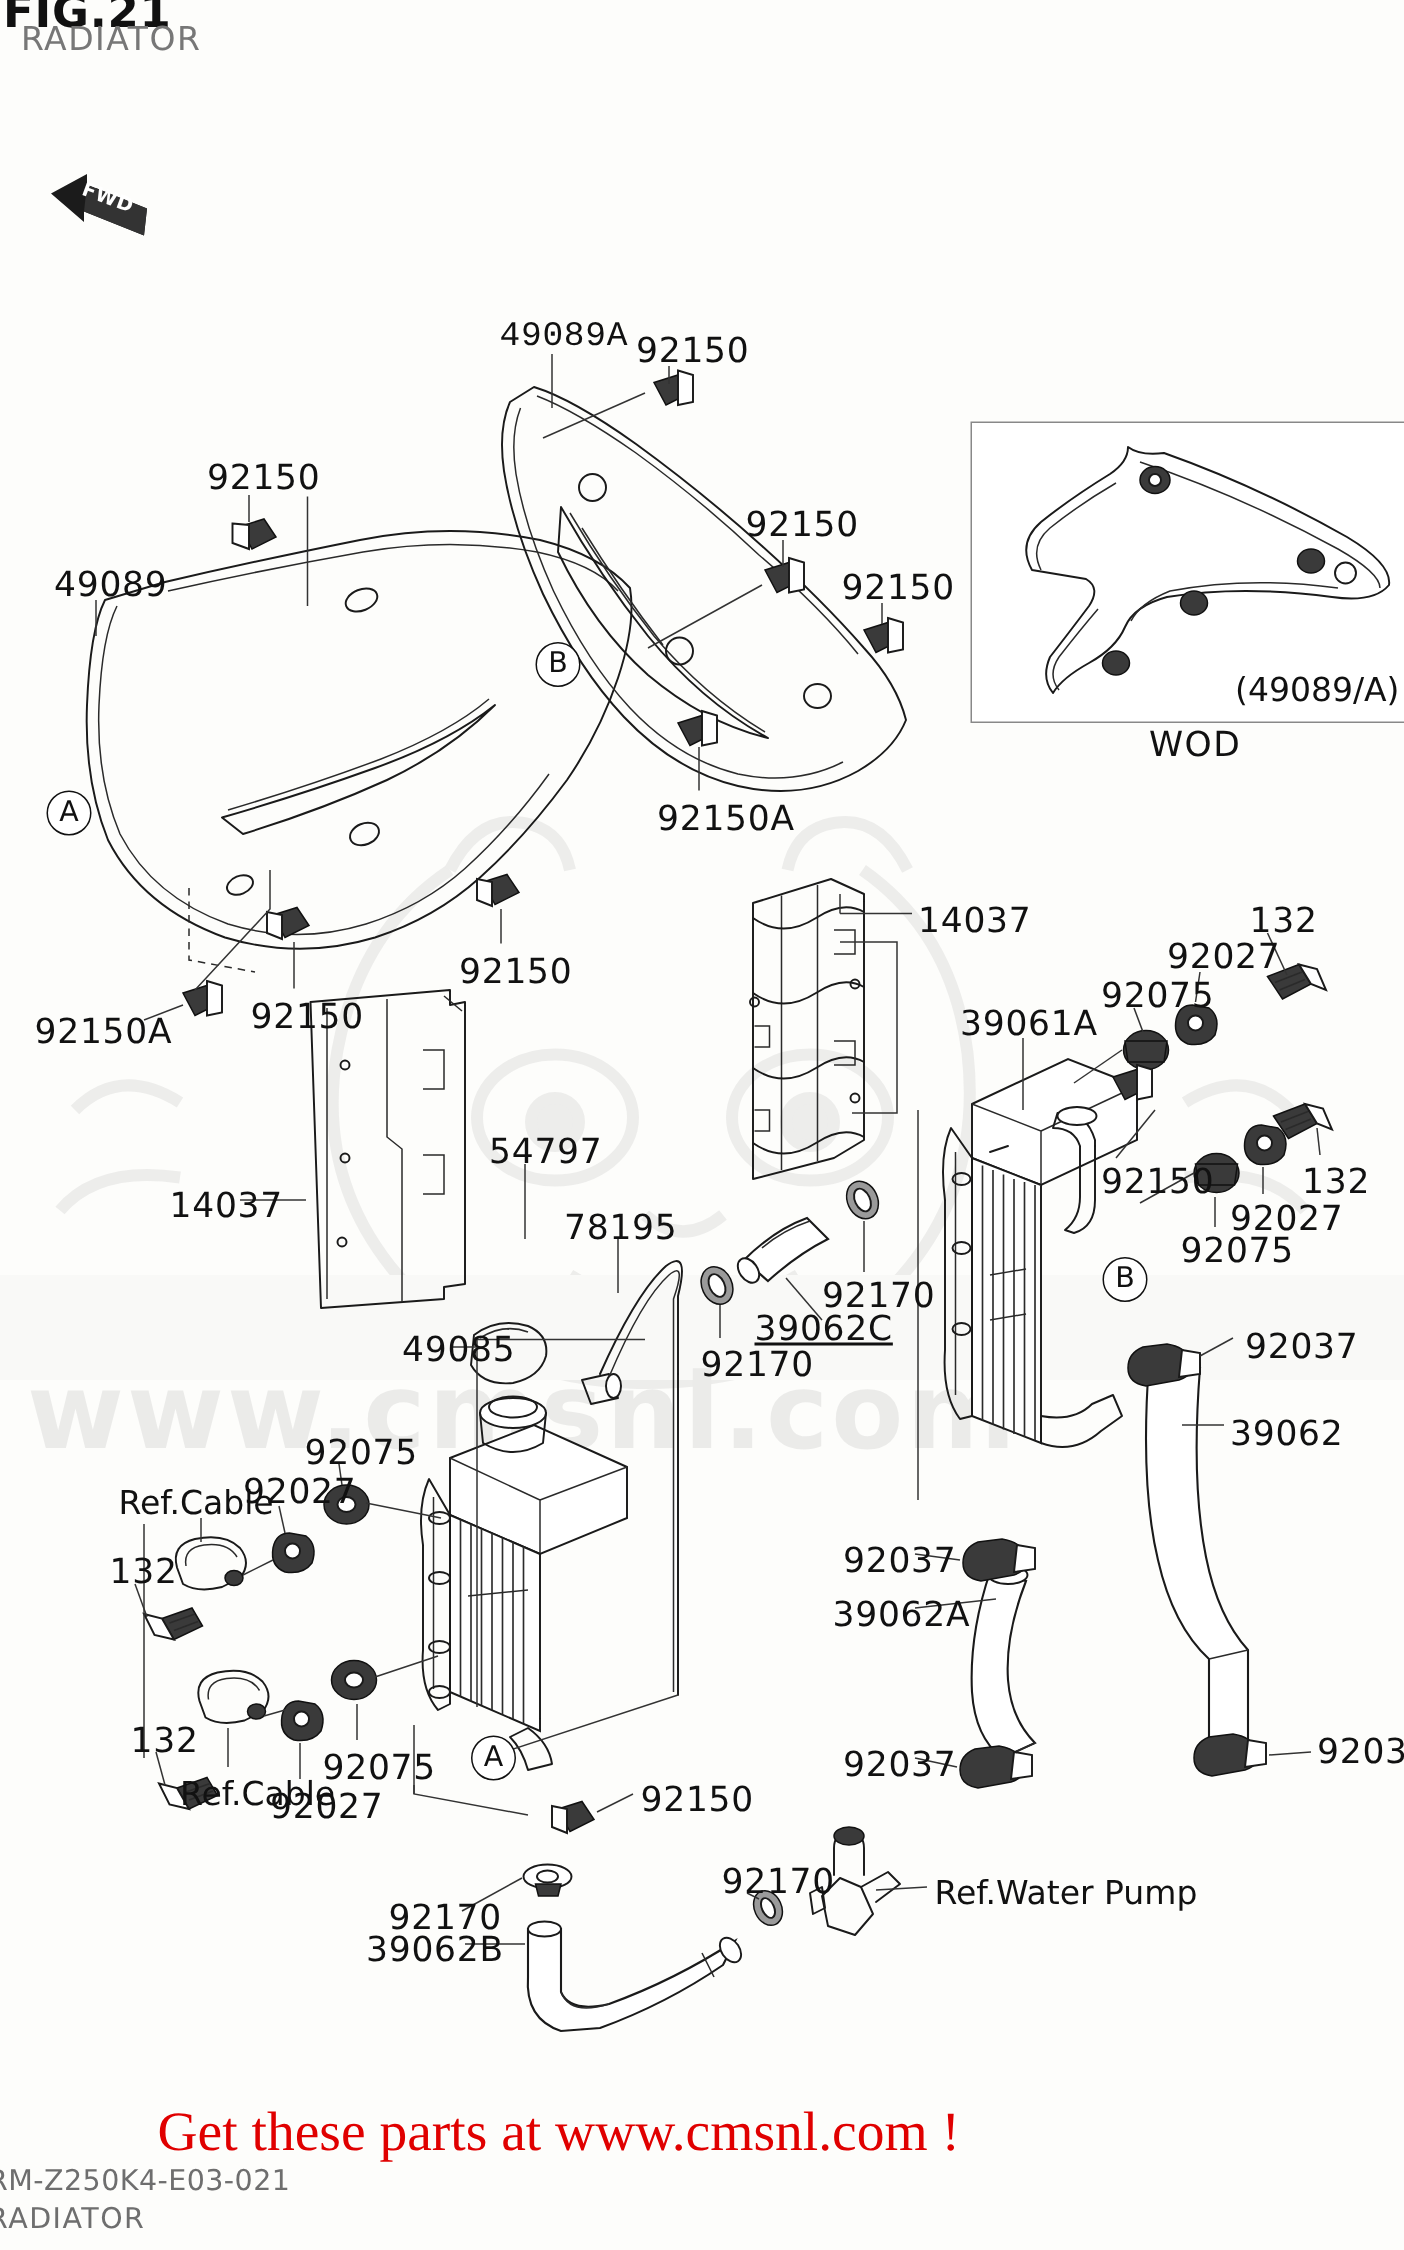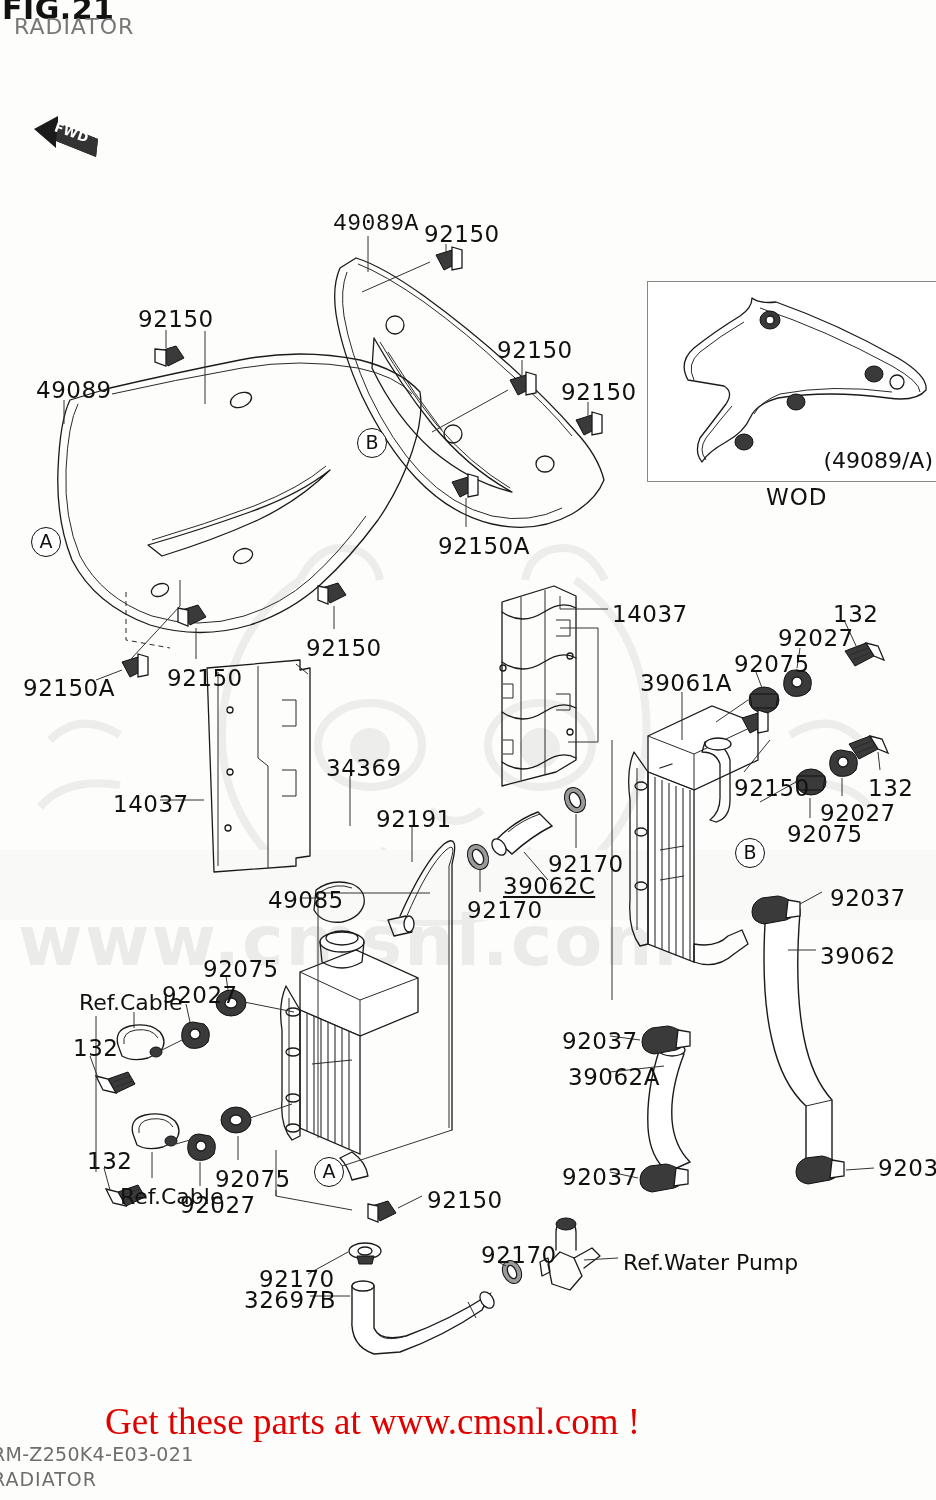--- a/index.html
+++ b/index.html
@@ -592,46 +592,46 @@
       <div class="lbl" style="left: 438px; top: 533px;">92150A</div>
       <div class="lbl" style="left: 306px; top: 635px;">92150</div>
       <div class="lbl" style="left: 167px; top: 665px;">92150</div>
       <div class="lbl" style="left: 23px; top: 675px;">92150A</div>
       <div class="lbl" style="left: 612px; top: 601px;">14037</div>
       <div class="lbl" style="left: 833px; top: 601px;">132</div>
       <div class="lbl" style="left: 778px; top: 625px;">92027</div>
       <div class="lbl" style="left: 734px; top: 651px;">92075</div>
       <div class="lbl" style="left: 640px; top: 670px;">39061A</div>
       <div class="lbl" style="left: 113px; top: 791px;">14037</div>
-      <div class="lbl" style="left: 326px; top: 755px;">34369</div>
+      <div class="lbl" style="left: 326px; top: 755px;">54797</div>
       <div class="lbl" style="left: 734px; top: 775px;">92150</div>
       <div class="lbl" style="left: 868px; top: 775px;">132</div>
       <div class="lbl" style="left: 820px; top: 800px;">92027</div>
       <div class="lbl" style="left: 787px; top: 821px;">92075</div>
-      <div class="lbl" style="left: 376px; top: 806px;">92191</div>
+      <div class="lbl" style="left: 376px; top: 806px;">78195</div>
       <div class="lbl" style="left: 548px; top: 851px;">92170</div>
       <div class="lbl" style="left: 503px; top: 873px; text-decoration: underline;">39062C</div>
       <div class="lbl" style="left: 467px; top: 897px;">92170</div>
       <div class="lbl" style="left: 232px; top: 887px; margin-left: 36px;">49085</div>
       <div class="lbl" style="left: 830px; top: 885px;">92037</div>
       <div class="lbl" style="left: 820px; top: 943px;">39062</div>
       <div class="lbl" style="left: 203px; top: 956px;">92075</div>
       <div class="lbl" style="left: 162px; top: 982px;">92027</div>
       <div class="lbl" style="left: 73px; top: 1035px;">132</div>
       <div class="lbl" style="left: 562px; top: 1028px;">92037</div>
-      <div class="lbl" style="left: 568px; top: 1064px;">39062A</div>
+      <div class="lbl" style="left: 555px; top: 1064px;">39062A</div>
       <div class="lbl" style="left: 87px; top: 1148px;">132</div>
       <div class="lbl" style="left: 180px; top: 1192px;">92027</div>
       <div class="lbl" style="left: 215px; top: 1166px;">92075</div>
       <div class="lbl" style="left: 562px; top: 1164px;">92037</div>
       <div class="lbl" style="left: 878px; top: 1155px;">92037</div>
       <div class="lbl" style="left: 427px; top: 1187px;">92150</div>
       <div class="lbl" style="left: 481px; top: 1242px;">92170</div>
       <div class="lbl" style="left: 259px; top: 1266px;">92170</div>
-      <div class="lbl" style="left: 244px; top: 1287px;">32697B</div>
+      <div class="lbl" style="left: 244px; top: 1287px;">39062B</div>
     </div>
   <div id="refs">
       <div class="ref" style="left: 79px; top: 990px;">Ref.Cable</div>
       <div class="ref" style="left: 120px; top: 1184px;">Ref.Cable</div>
       <div class="ref" style="left: 623px; top: 1250px; text-align: center;">Ref.Water Pump</div>
     </div>
 
   <div class="foot-code">RM-Z250K4-E03-021</div>
   <div class="foot-sub">RADIATOR</div>
   <div class="promo">Get these parts at www.cmsnl.com !</div>

